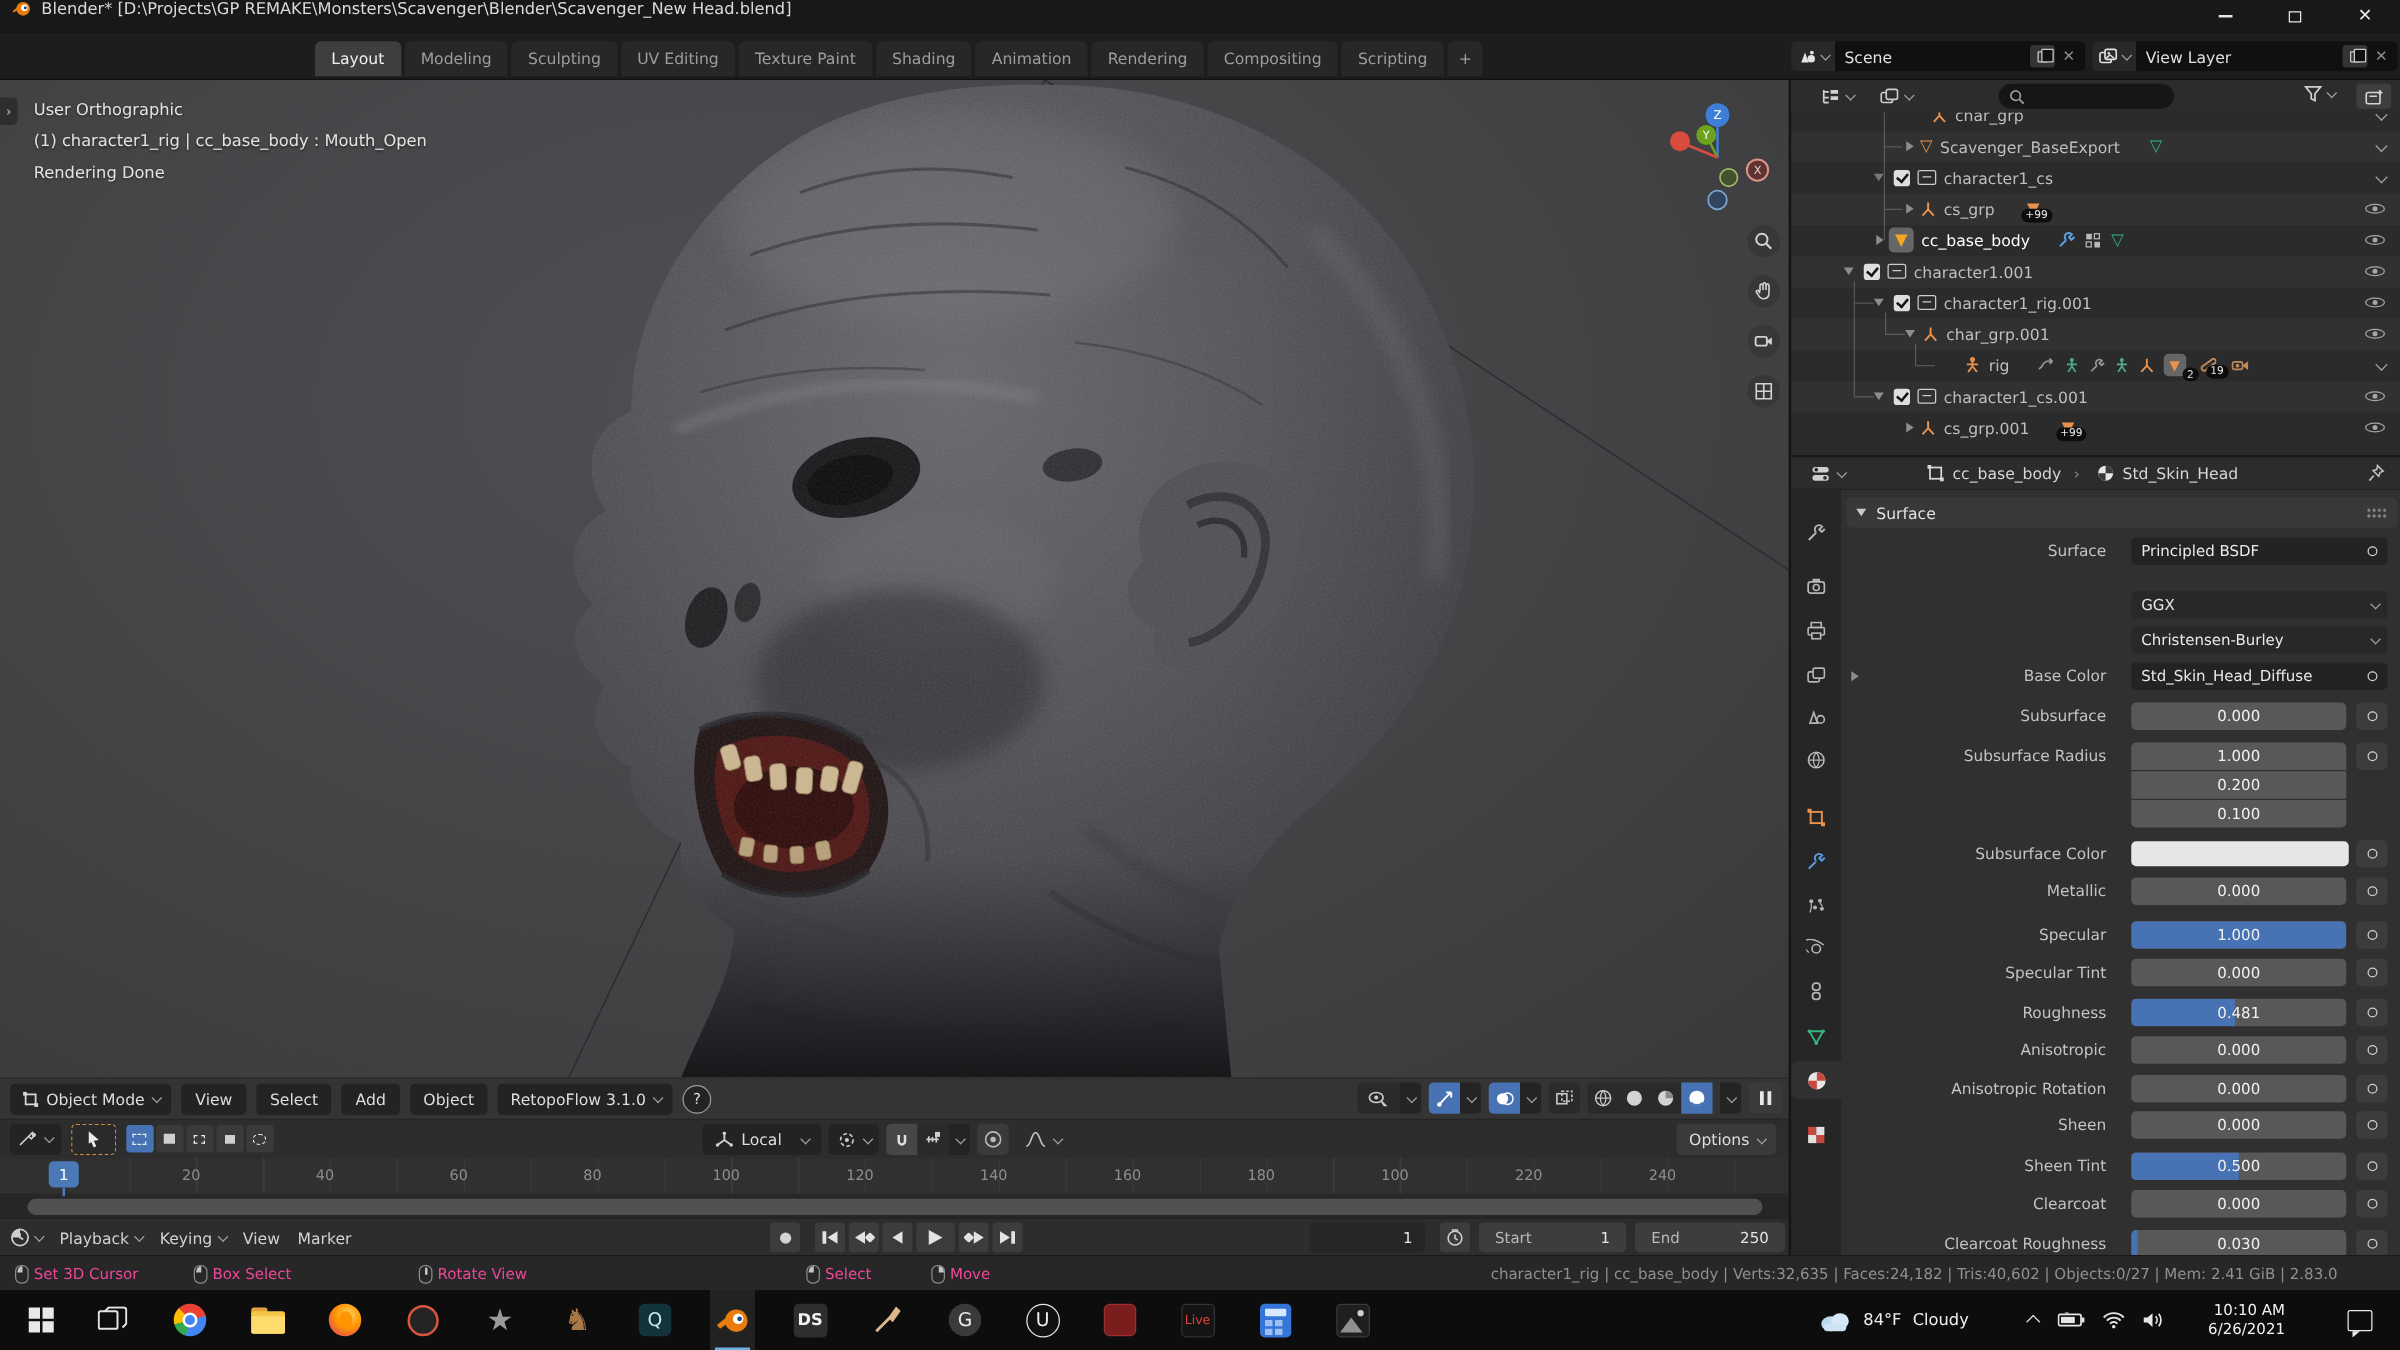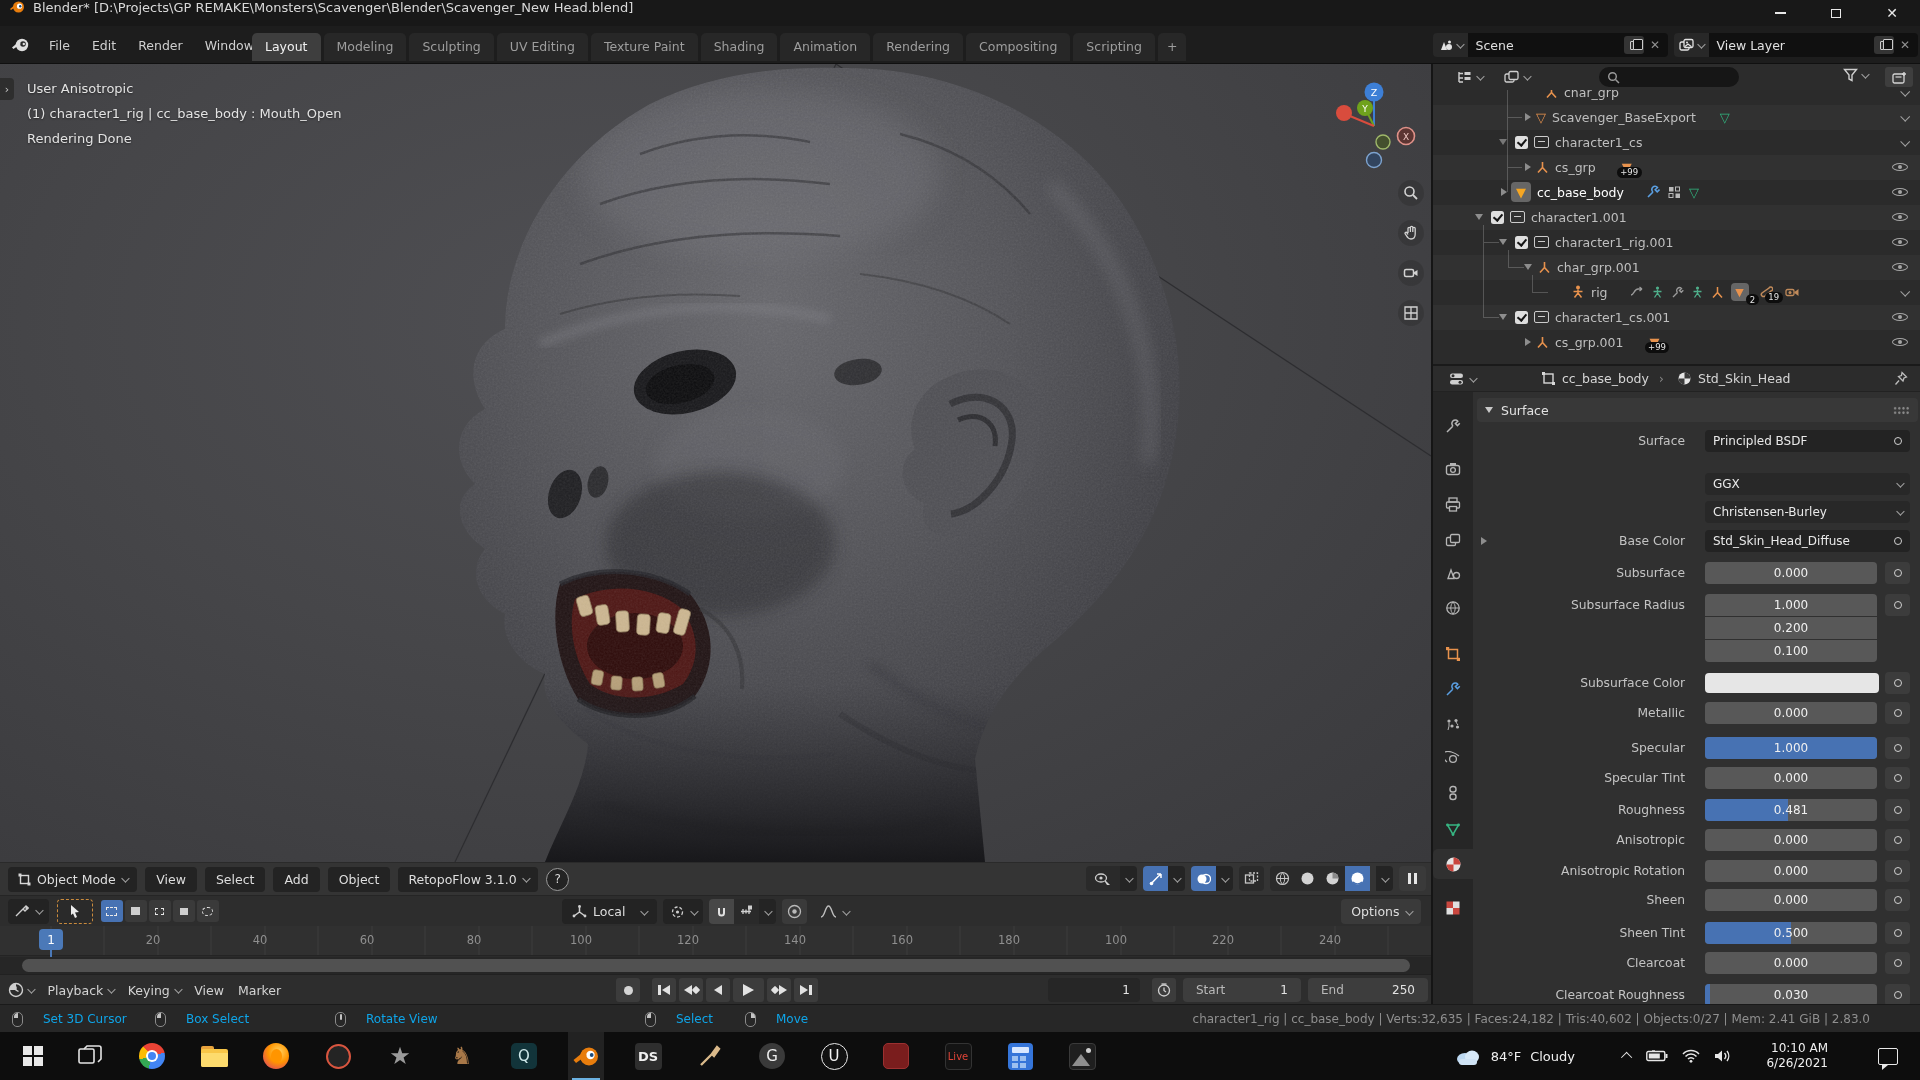--- a/index.html
+++ b/index.html
@@ -143,21 +143,21 @@
   .ring { width:8px; height:8px; border:1.5px solid #d0d0d0; border-radius:50%; }
   .vec { position:absolute; left:232px; width:172px; }
   .vec .vrow { height:22px; background:#585858; margin-bottom:1px; display:flex; align-items:center; justify-content:center; color:#f0f0f0; }
   .vec .vrow:first-child { border-radius:4px 4px 0 0; }
   .vec .vrow:last-child { border-radius:0 0 4px 4px; margin-bottom:0; }
   .cswatch { position:absolute; left:232px; width:174px; height:20px; border-radius:4px; }
   .expander { position:absolute; left:8px; }
 
   
   #statusbar { position:absolute; left:0; top:1004px; width:1920px; height:28px; background:#272727; border-top:1px solid #1a1a1a; }
-  .hint { position:absolute; top:0; height:28px; display:flex; align-items:center; gap:20px; color:#0ea5e9; font-size:12px; }
+  .hint { position:absolute; top:0; height:28px; display:flex; align-items:center; gap:4px; color:#ec4899; font-size:12px; }
   .mouse { width:11px; height:15px; border:1.2px solid #8a8a8a; border-radius:5px; position:relative; flex:none; }
   .mouse.left::after { content:''; position:absolute; left:0.5px; top:0.5px; width:4px; height:5px; background:#c4c4c4; border-radius:4px 0 0 0; }
   .mouse.right::after { content:''; position:absolute; right:0.5px; top:0.5px; width:4px; height:5px; background:#c4c4c4; border-radius:0 4px 0 0; }
   .mouse.mid::after { content:''; position:absolute; left:3.6px; top:1px; width:2.5px; height:6px; background:#c4c4c4; border-radius:2px; }
   .stats { position:absolute; right:50px; top:0; height:28px; display:flex; align-items:center; color:#8f8f8f; font-size:12px; }
 
   
   #taskbar { position:absolute; left:0; top:1032px; width:1920px; height:48px; background:#0d0d0d; }
   .startbtn { position:absolute; left:10px; top:0; width:46px; height:48px; display:flex; align-items:center; justify-content:center; }
   .winlogo { display:grid; grid-template-columns:9px 9px; grid-template-rows:9px 9px; gap:1.5px; }
@@ -195,35 +195,20 @@
     <div class="wbtn">
         <span class="ic-max"></span>
       </div>
     <div class="wbtn">
         <span class="ic-close">✕</span>
       </div>
   </div>
 </div>
 
 <div id="topbar">
-  <div class="menus">
-    <span style="margin-right:6px">
-      <svg width="20" height="16" viewBox="0 0 20 16">
-          <circle cx="12" cy="8" r="6.2" fill="#dedede"></circle>
-          <circle cx="13" cy="7" r="2.8" fill="#2a2a2a"></circle>
-          <circle cx="13.8" cy="7" r="1.2" fill="#dedede"></circle>
-          <path d="M2 10.5 L9 4.5 10.5 7 3.5 12 Z" fill="#dedede"></path>
-        </svg>
-    </span>
-    <span class="menu-item">File</span>
-    <span class="menu-item">Edit</span>
-    <span class="menu-item">Render</span>
-    <span class="menu-item">Window</span>
-    <span class="menu-item">Help</span>
-  </div>
   <div class="tabs">
     <span class="tab active">Layout</span>
     <span class="tab">Modeling</span>
     <span class="tab">Sculpting</span>
     <span class="tab">UV Editing</span>
     <span class="tab">Texture Paint</span>
     <span class="tab">Shading</span>
     <span class="tab">Animation</span>
     <span class="tab">Rendering</span>
     <span class="tab">Compositing</span>
@@ -355,21 +340,21 @@
         <path d="M870 600 C920 640 965 660 1000 665" stroke="#38383d" stroke-width="8" fill="none" opacity="0.6" filter="url(#b4)"></path>
         <path d="M840 650 C900 690 950 705 990 708" stroke="#333338" stroke-width="6" fill="none" opacity="0.6"></path>
         <path d="M600 740 C700 772 850 778 950 756" stroke="#2b2b2f" stroke-width="10" fill="none" opacity="0.5" filter="url(#b4)"></path>
 
         <rect x="430" y="0" width="780" height="798" filter="url(#nz)" opacity="0.12"></rect>
         <rect x="430" y="620" width="720" height="178" fill="url(#gFade)"></rect>
       </g>
     </svg>
 
     <div class="vp-overlay">
-      <div>User Anisotropic</div>
+      <div>User Orthographic</div>
       <div>(1) character1_rig | cc_base_body : Mouth_Open</div>
       <div>Rendering Done</div>
     </div>
     <div class="vp-collapse">›</div>
 
     <svg class="abs" style="left:1328px; top:14px" width="92" height="92" viewBox="0 0 92 92">
       <g stroke-width="2">
         <line x1="46" y1="48" x2="46" y2="16" stroke="#3d7fd6"></line>
         <line x1="46" y1="48" x2="38" y2="32" stroke="#6fa21c"></line>
         <line x1="46" y1="48" x2="17" y2="36" stroke="#d94c3d"></line>

